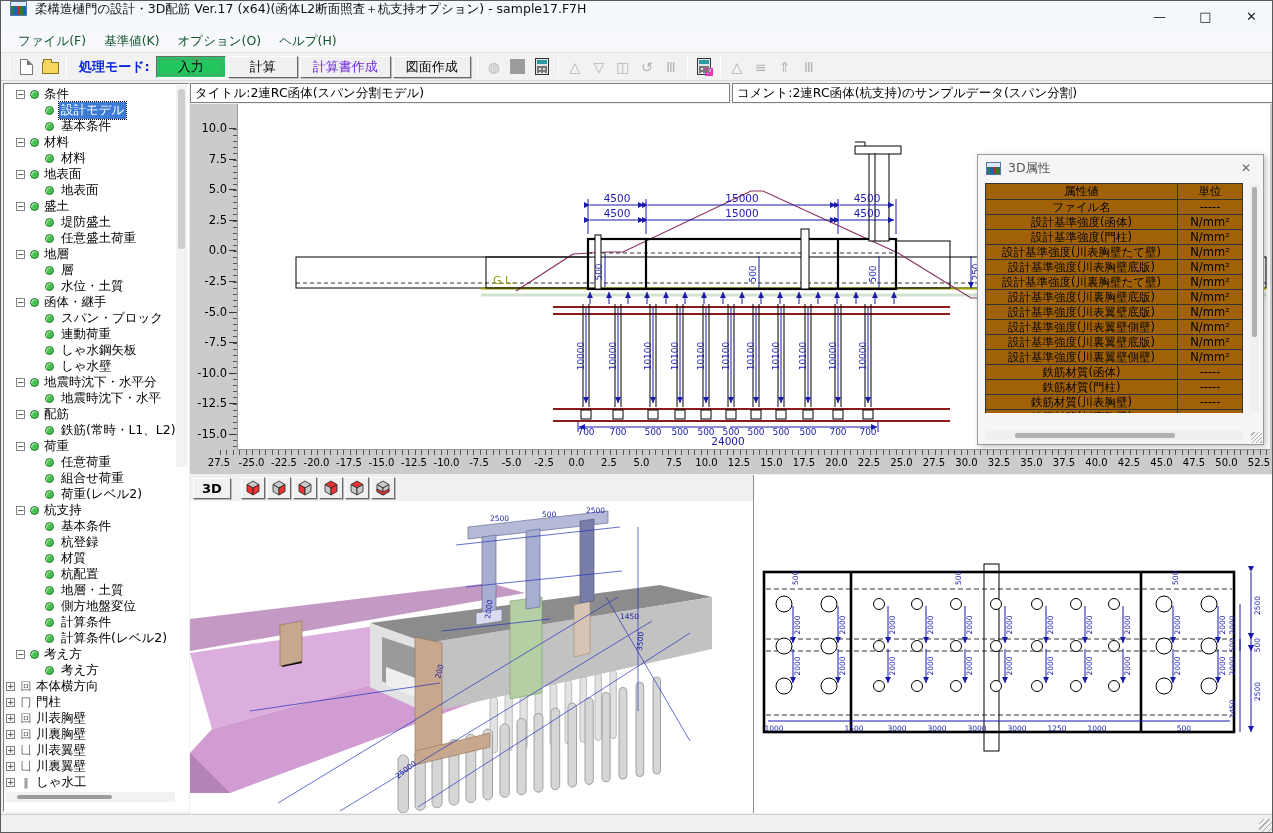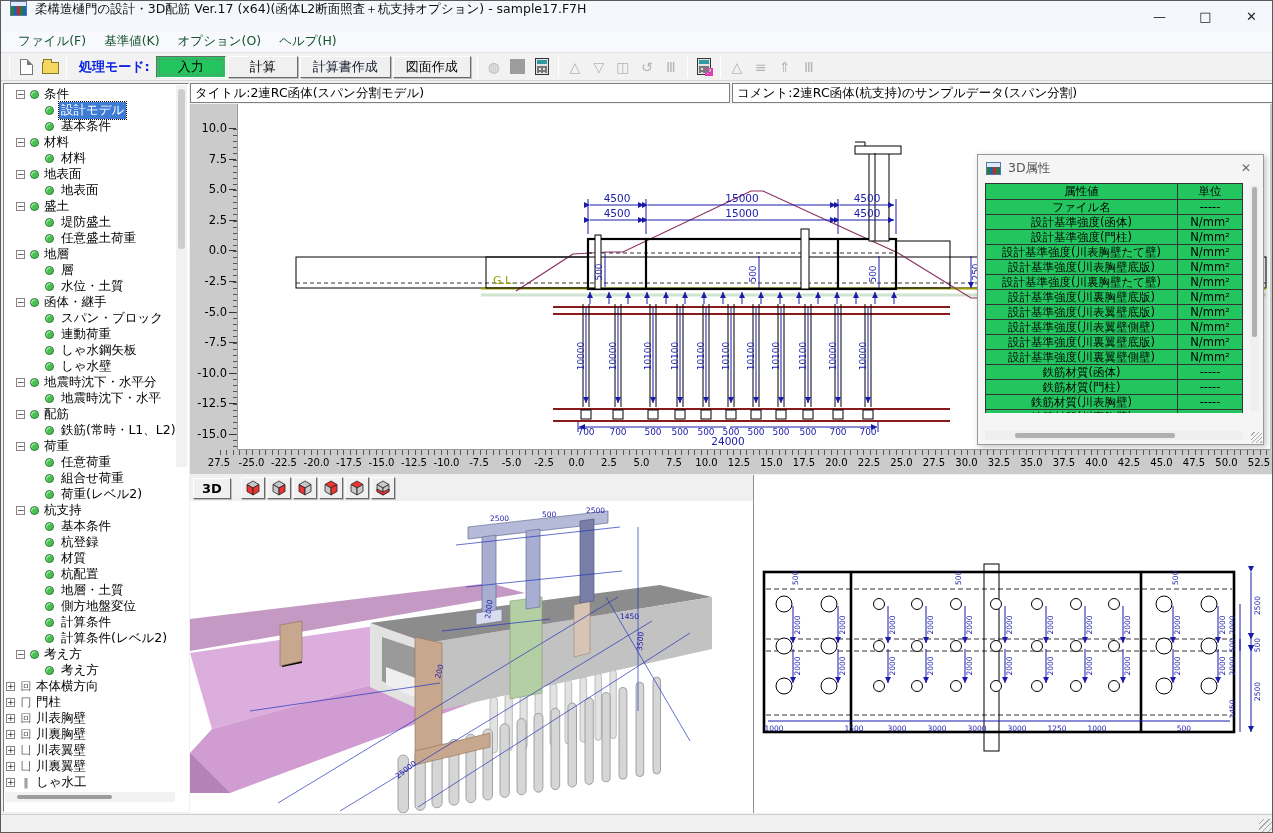--- a/index.html
+++ b/index.html
@@ -25,21 +25,21 @@
   .page-icon:after{content:"";position:absolute;right:-1px;top:-1px;border:3px solid #777;border-color:#f2f2f2 #f2f2f2 #777 #777;}
   .folder-icon{width:17px;height:12px;background:#f4d75e;border:1px solid #8a7a1f;position:relative;margin-top:3px;}
   .folder-icon:before{content:"";position:absolute;left:0;top:-4px;width:7px;height:3px;background:#f4d75e;border:1px solid #8a7a1f;border-bottom:none;}
   .calc-icon{width:14px;height:17px;background:#e4e4e4;border:1px solid #333;position:relative;}
   .calc-icon:before{content:"";position:absolute;left:1px;top:1px;right:1px;height:4px;background:#2e9aa0;}
   .calc-icon:after{content:"";position:absolute;left:1px;top:7px;right:1px;bottom:1px;background:repeating-linear-gradient(90deg,#777 0 2px,transparent 2px 4px),repeating-linear-gradient(#777 0 2px,transparent 2px 4px);}
   .calc-icon.pink i{position:absolute;right:-3px;bottom:-2px;width:8px;height:8px;background:#e23bb4;color:#fff;font-style:normal;font-size:7px;line-height:8px;text-align:center;}
   .mode-label{color:#0b24e0;font-size:13px;margin:0 6px 0 8px;font-weight:bold;}
   .mode-btn{height:22px;min-width:70px;padding:0 12px;font-size:13px;background:#f0f0f0;border:1px solid;border-color:#fff #6a6a6a #6a6a6a #fff;box-shadow:1px 1px 0 #bdbdbd;margin-right:2px;color:#000;}
   .mode-btn.active{background:#22c55e;border-color:#6a6a6a #fff #fff #6a6a6a;box-shadow:none;outline:1px dotted #777;outline-offset:-4px;}
-  .mode-btn.disabled{color:#0f172a;}
+  .mode-btn.disabled{color:#6d28d9;}
   .graysq{width:15px;height:15px;background:#9c9c9c;}
   
   .tree-panel{position:absolute;left:2px;top:82px;width:186px;height:729px;background:#fff;border:1px solid;border-color:#808080 #fff #fff #808080;overflow:hidden;}
   .tree-items{position:absolute;left:0;top:2px;width:172px;}
   .trow{height:16px;display:flex;align-items:center;white-space:nowrap;font-size:12.5px;color:#000;position:relative;}
   .trow.group{padding-left:12px;}
   .trow.leaf{padding-left:41px;}
   .trow.bottom{padding-left:2px;}
   .expander{width:9px;height:9px;border:1px solid #848484;background:#fff;font-size:9px;line-height:7px;text-align:center;color:#333;margin-right:5px;flex:none;}
   .dot{width:9px;height:9px;border-radius:50%;background:#46c04e;border:1px solid #2a7a30;margin-right:5px;flex:none;box-shadow:inset 1px 1px 1px #b9f0bd;}
@@ -79,21 +79,21 @@
   .gltext{fill:#9aa000;font-size:11px;}
   .dash{stroke:#000;stroke-width:0.8;stroke-dasharray:4 3;fill:none;}
   
   .props-dialog{position:absolute;left:787px;top:50px;width:287px;height:291px;background:#f5f5f5;border:1px solid #9a9a9a;box-shadow:2px 2px 6px rgba(0,0,0,.25);}
   .pd-title{position:absolute;left:0;top:0;right:0;height:26px;display:flex;align-items:center;}
   .pd-title .appicon{width:15px;height:13px;margin-left:8px;}
   .pd-title span{font-size:12.5px;color:#555;margin-left:7px;}
   .pd-close{position:absolute;right:8px;top:4px;width:18px;height:18px;text-align:center;line-height:18px;color:#666;font-size:12px;}
   .pd-table{position:absolute;left:7px;top:28px;width:258px;height:230px;overflow:hidden;border-top:1px solid #333;}
   .phead,.prow{display:flex;}
-  .phead div,.prow div{border:1px solid #333;border-top:none;font-size:11.5px;text-align:center;overflow:hidden;white-space:nowrap;background:#22c55e;}
+  .phead div,.prow div{border:1px solid #333;border-top:none;font-size:11.5px;text-align:center;overflow:hidden;white-space:nowrap;background:#a16207;}
   .pc1{width:193px;}
   .pc2{width:65px;border-left:none !important;}
   .phead div{height:16px;line-height:15px;}
   .prow div{height:15px;line-height:14px;}
   .pd-vscroll{position:absolute;right:4px;top:30px;width:9px;height:226px;background:#efefef;}
   .pd-vscroll i{position:absolute;left:2px;top:2px;width:5px;height:150px;background:#b0b0b0;border-radius:2px;}
   .pd-hscroll{position:absolute;left:7px;bottom:4px;height:9px;width:258px;background:#efefef;}
   .pd-hscroll i{position:absolute;top:2px;left:30px;width:160px;height:5px;background:#b0b0b0;border-radius:2px;}
   .pd-grip{position:absolute;right:1px;bottom:1px;width:11px;height:11px;background:repeating-linear-gradient(135deg,transparent 0 2px,#aaa 2px 3px);}
   

